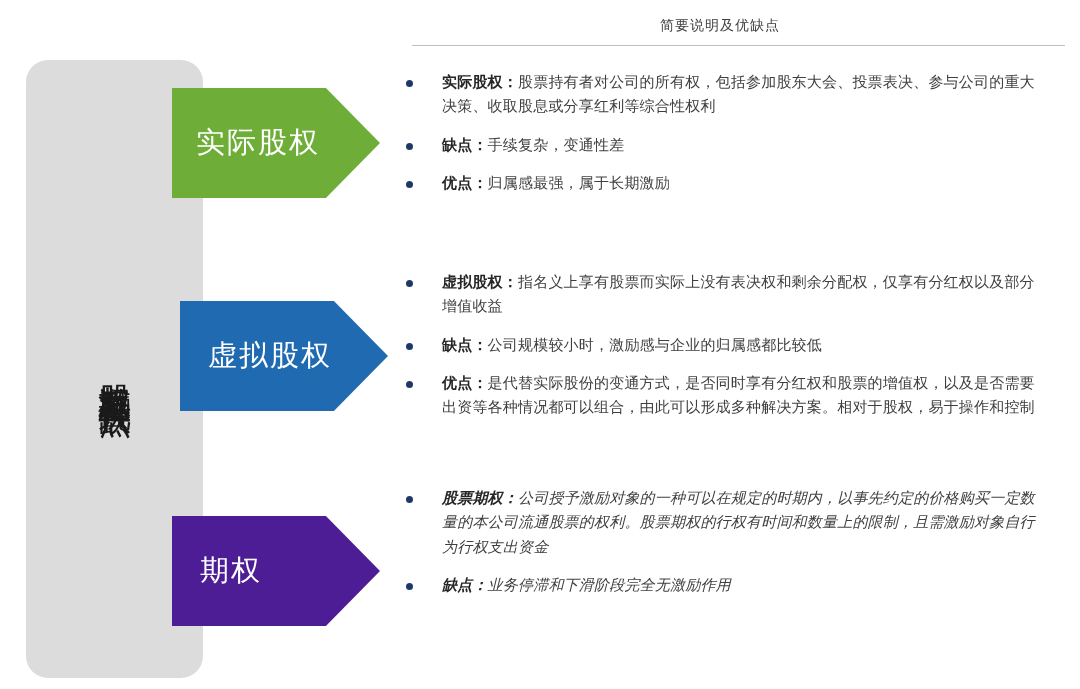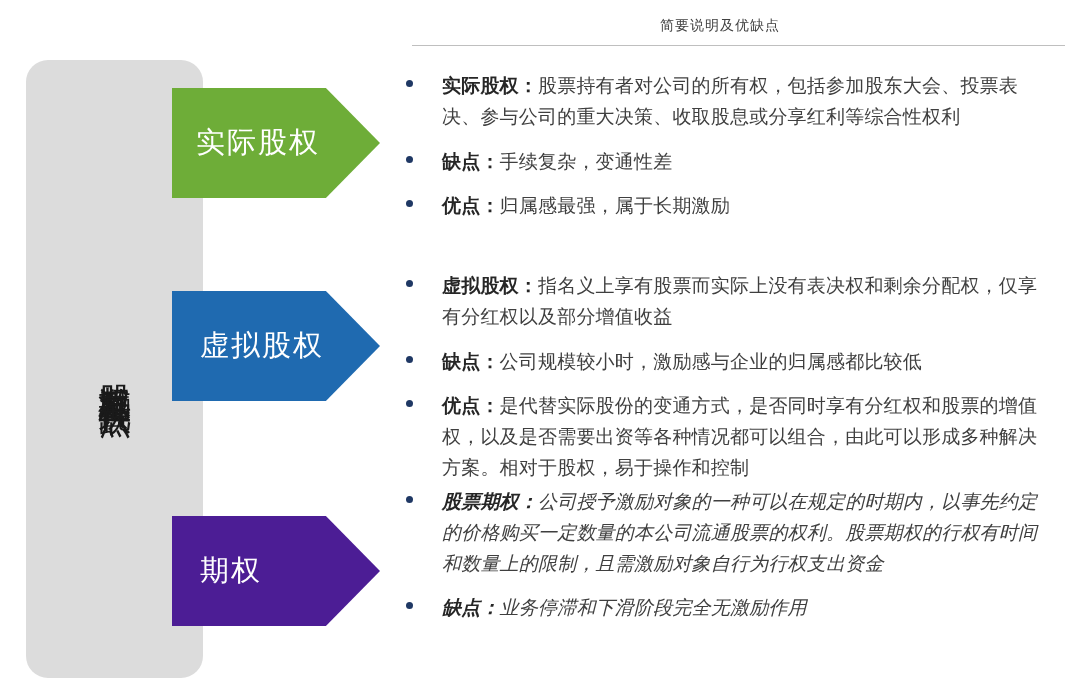--- a/index.html
+++ b/index.html
@@ -60,21 +60,21 @@
     clip-path: polygon(0 0, 74% 0, 100% 50%, 74% 100%, 0 100%);
   }
   .arrow-label {
     font-size: 29px;
     letter-spacing: 2px;
     color: #ffffff;
     font-family: "DejaVu Sans", "Liberation Sans", sans-serif;
     white-space: nowrap;
   }
   .arrow-1 { top: 88px; padding-left: 24px; }
-  .arrow-2 { top: 291px; }
+  .arrow-2 { top: 301px; margin-left: 8px; }
   .arrow-3 { top: 516px; }
 
   
   .content {
     position: absolute;
     left: 400px;
     top: 0;
     width: 665px;
     height: 689px;
   }
@@ -118,21 +118,21 @@
     position: absolute;
     left: 6px;
     top: 10px;
     width: 7px;
     height: 7px;
     border-radius: 50%;
     background: #1f3864;
   }
   .bullet-text {
     display: block;
-    font-size: 19px;
+    font-size: 15px;
     line-height: 1.62;
     color: #3f3f3f;
     font-family: "DejaVu Sans", "Liberation Sans", sans-serif;
     max-width: 600px;
     letter-spacing: 0.2px;
   }
   .bullet-text .lead {
     font-weight: bold;
     color: #262626;
   }

